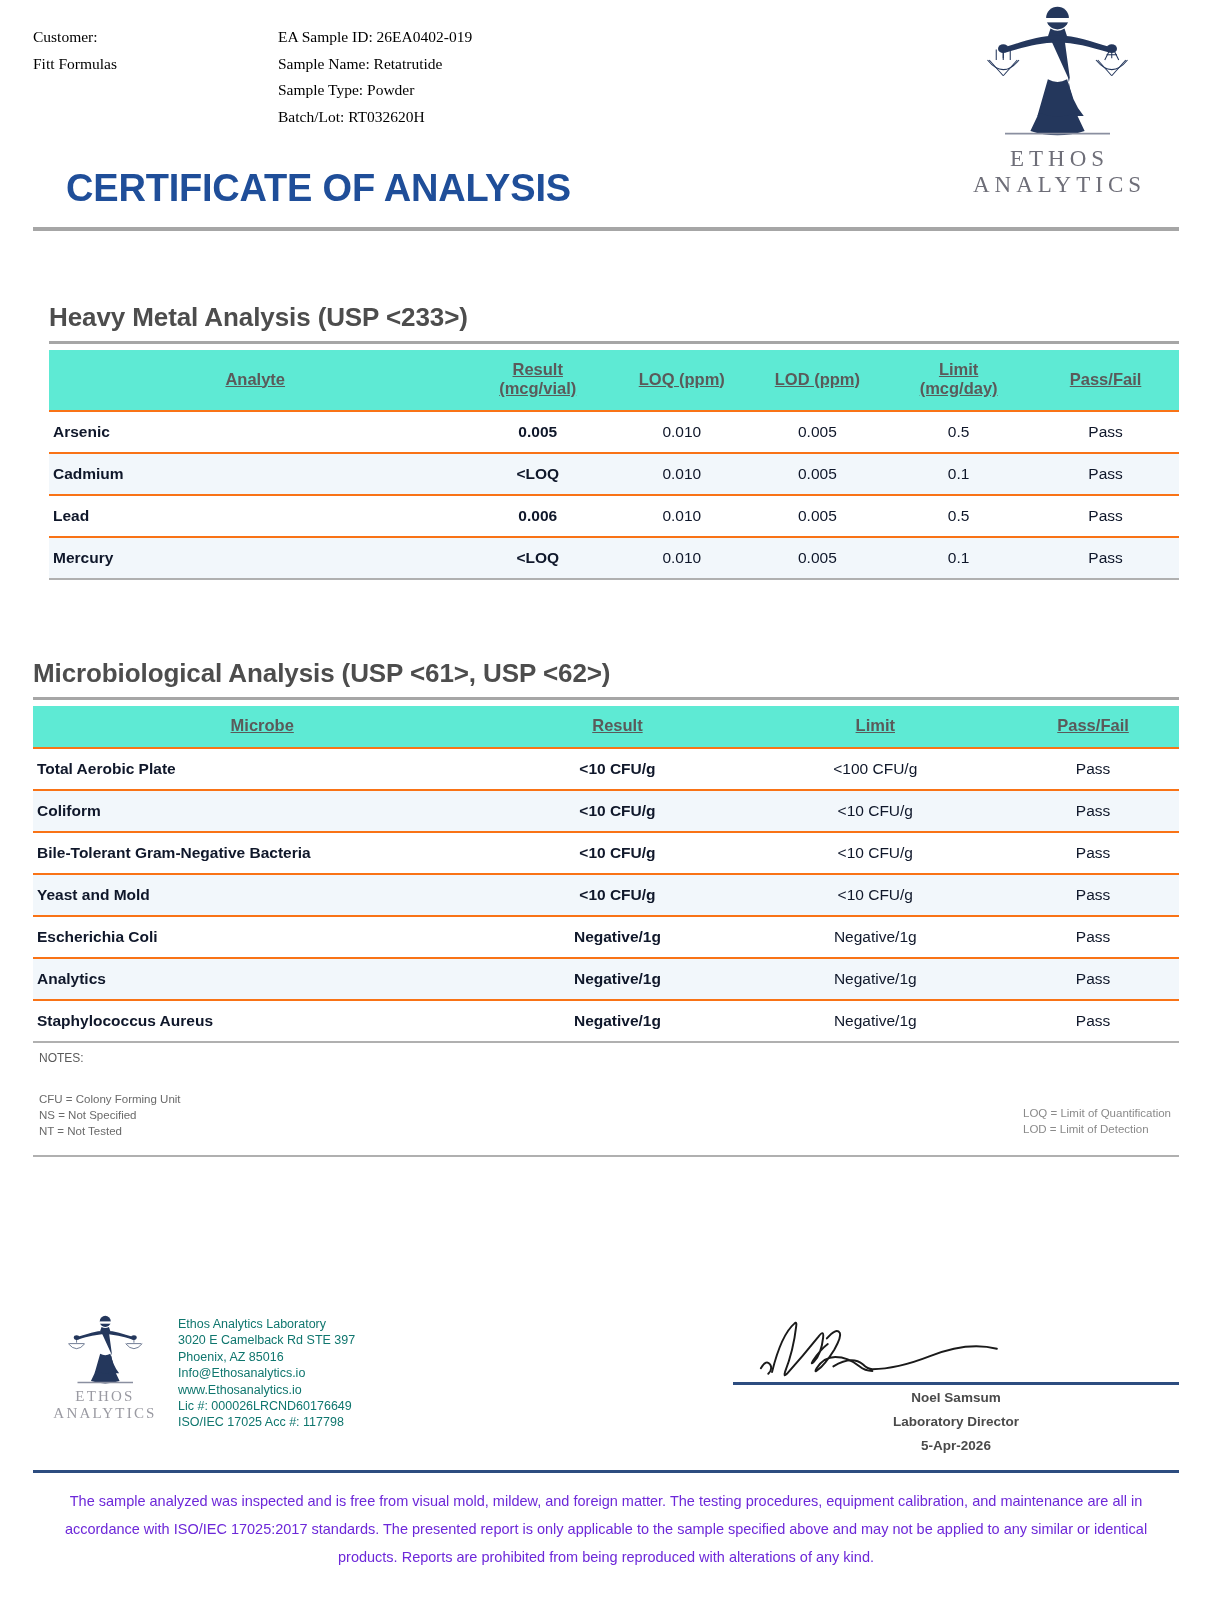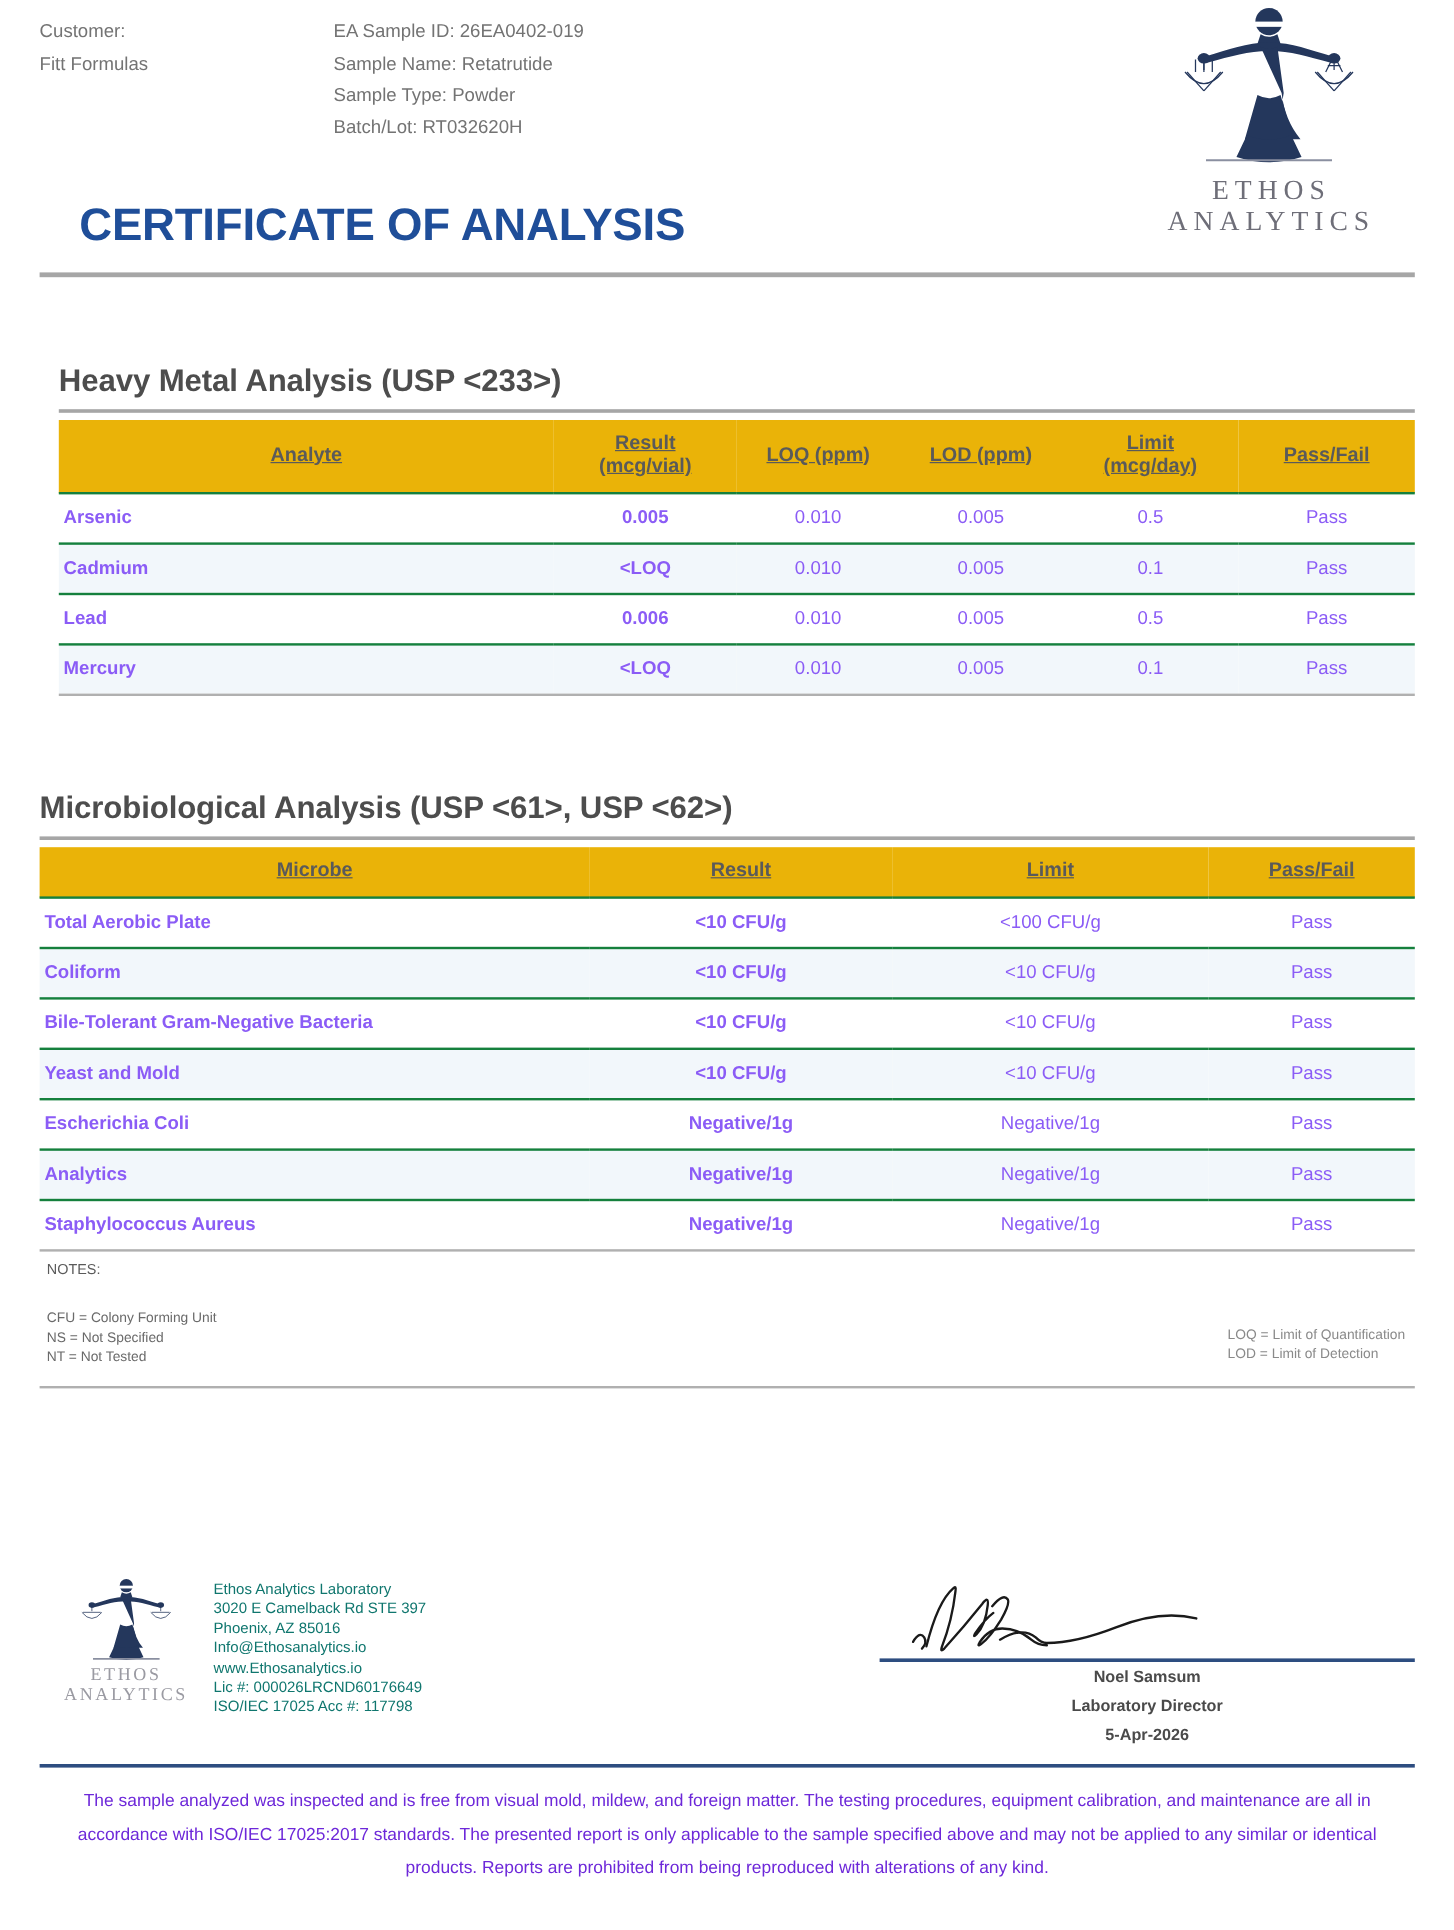--- a/index.html
+++ b/index.html
@@ -12,21 +12,21 @@
     height: 1608px;
     font-family: "Liberation Sans", sans-serif;
     color: #404040;
     position: relative;
     overflow: hidden;
   }
   .page { position: relative; width: 1212px; height: 1608px; padding: 0 33px; }
 
   
   .header { position: relative; height: 230px; }
-  .hdr-col { position: absolute; top: 14px; font-size: 15.5px; color: #737373; line-height: 26.5px; }
+  .hdr-col { position: absolute; top: 24px; font-size: 15.5px; color: #000000; line-height: 26.5px; font-family: Liberation Serif, serif; }
   .hdr-col.c1 { left: 0px; }
   .hdr-col.c2 { left: 245px; }
   .hdr-col.c3 { left: 712px; }
   .hdr-col div { white-space: nowrap; }
 
   .logo-wrap {
     position: absolute; right: 32px; top: 4px;
     width: 180px; text-align: center;
   }
   .logo-mark { height: 140px; display:block; margin: 0 auto; }
@@ -60,25 +60,25 @@
   }
   table.coa {
     width: 100%; border-collapse: collapse; table-layout: fixed;
     margin-top: 6px;
   }
   table.coa th {
     font-size: 16.5px; font-weight: bold; color: #5a5a5a;
     padding: 10px 4px 12px 4px; vertical-align: middle;
   }
   table.coa th span.u { text-decoration: underline; }
-  table.coa thead tr { background: #eab308; }
+  table.coa thead tr { background: #5eead4; }
   .hdr-top-rule { height: 3px; background: #a6a6a6; }
   table.coa td {
-    font-size: 15.5px; color: #8b5cf6; padding: 11px 4px 11px 4px;
-    border-top: 2px solid #15803d;
+    font-size: 15.5px; color: #0f172a; padding: 11px 4px 11px 4px;
+    border-top: 2px solid #f97316;
     vertical-align: middle;
   }
   table.coa tbody tr.alt { background: #f2f7fb; }
   td.analyte { text-align: left; font-weight: bold; color: #3f3f3f; padding-left: 6px; }
   td.result { text-align: center; font-weight: bold; color: #3f3f3f; }
   td.plain  { text-align: center; color: #6a6a6a; }
   td.passfail { text-align: center; color: #6a6a6a; }
   .last-rule { height: 2px; background: #b0b0b0; width: 100%; }
 
   

